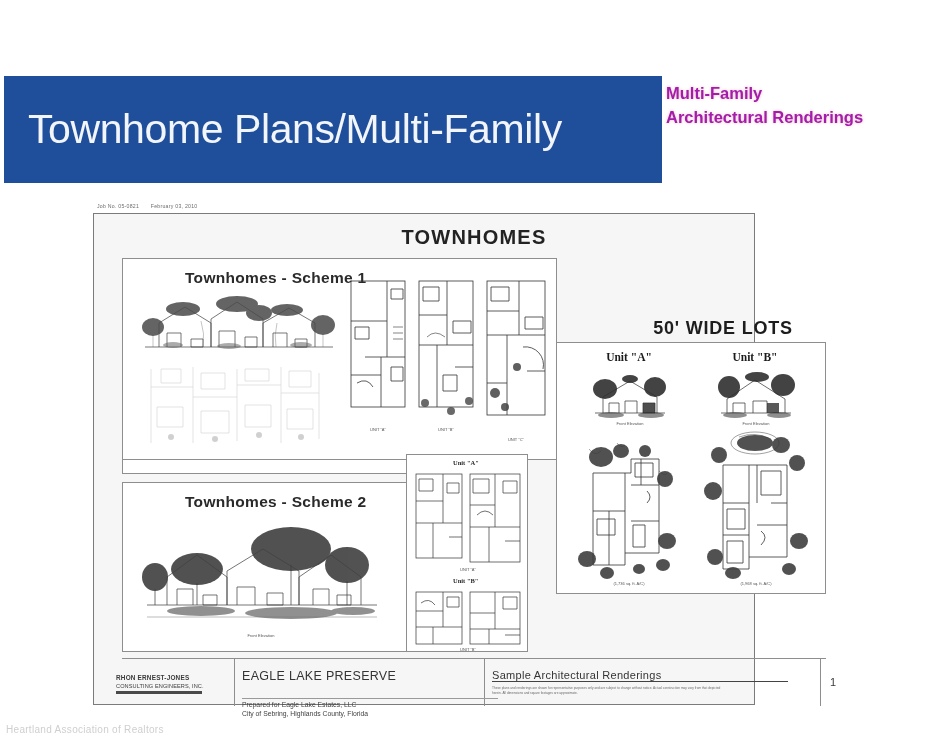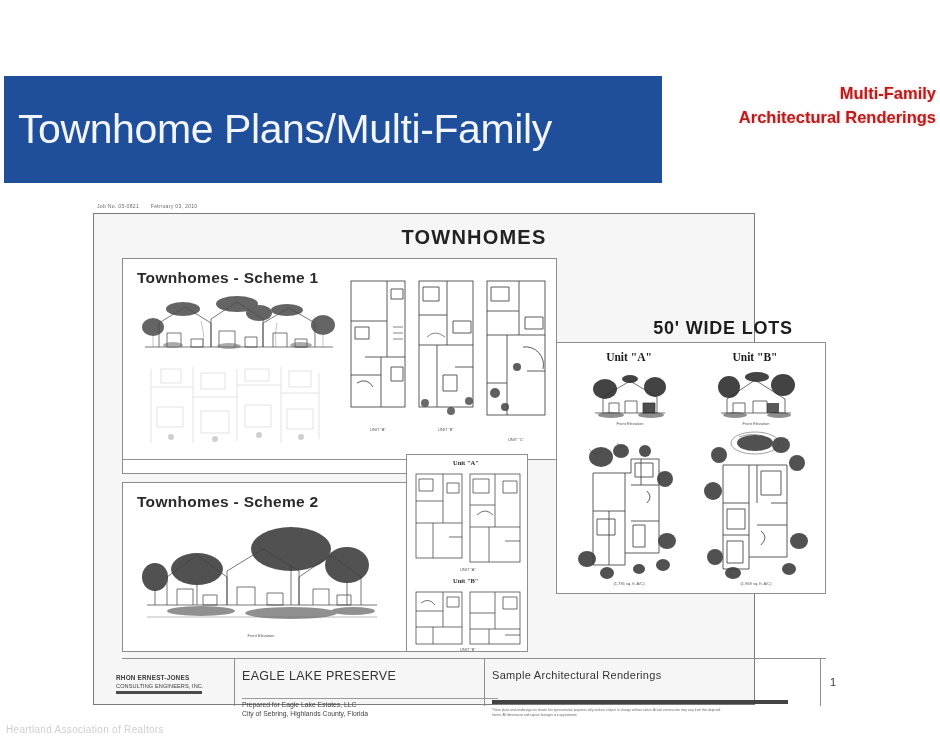--- a/index.html
+++ b/index.html
@@ -17,29 +17,29 @@
     position: absolute; left: 4px; top: 76px;
     width: 658px; height: 107px;
     background: #1f4e9b;
     display: flex; align-items: center;
   }
   .title-banner-text {
     color: #f2f5fa;
     font-size: 41px;
     font-weight: 400;
     letter-spacing: -0.4px;
-    padding-left: 14px;
+    padding-left: 24px;
     white-space: nowrap;
     font-family: "Liberation Sans", sans-serif;
   }
   .callout {
     position: absolute; left: 666px; top: 82px;
     width: 270px;
-    text-align: right;
-    color: #b91c1c;
+    text-align: left;
+    color: #a21caf;
     font-weight: bold;
     font-size: 16.5px;
     line-height: 1.45;
     text-shadow: 0 0 3px rgba(224,64,63,0.35);
   }
   .callout div { white-space: nowrap; }
 
   
   .sheet {
     position: absolute; left: 93px; top: 213px;
@@ -71,21 +71,21 @@
     position: absolute; left: 28px; top: 246px; width: 285px; height: 14px;
     border-left: 1px solid #8e8e8e; border-right: 1px solid #8e8e8e;
     border-bottom: 1px solid #8e8e8e; background:#fff;
   }
   .scheme2 { left: 28px; top: 268px; width: 310px; height: 170px; padding-left: 36px; }
   .midcol  { left: 312px; top: 240px; width: 122px; height: 198px; }
   .lots    { left: 462px; top: 128px; width: 270px; height: 252px; }
 
   .panel-label {
     position: absolute; font-weight: bold; color: #2a2a2a;
-    letter-spacing: 0.3px; white-space: nowrap;
+    letter-spacing: 0.3px; white-space: nowrap; margin-left: 48px;
   }
   .scheme-label { font-size: 15.5px; left: 14px; top: 10px; }
   .lots-heading {
     position: absolute; left: 462px; top: 104px; width: 270px;
     text-align: center; font-size: 18px; font-weight: bold;
     letter-spacing: 0.8px; color: #1d1d1d; margin-left: 32px;
   }
   .unit-label {
     position: absolute; font-size: 11.5px; font-weight: bold;
     font-family: "Liberation Serif", serif; color: #1b1b1b;
@@ -128,21 +128,21 @@
   .project { position: absolute; left: 148px; top: 455px; }
   .project .proj-name {
     font-size: 12.5px; color: #343434; letter-spacing: 0.3px;
     border-bottom: 1px solid #9a9a9a; padding-bottom: 15px; width: 256px;
   }
   .project .proj-line { font-size: 6.8px; color: #3f3f3f; margin-top: 2px; }
 
   .sheetname { position: absolute; left: 398px; top: 455px; }
   .sheetname .sn-title {
     font-size: 11px; color: #343434; letter-spacing: 0.3px;
-    border-bottom: 4px solid #a21caf; padding-bottom: 19px; width: 296px;
+    border-bottom: 1px solid #a21caf; padding-bottom: 0; width: 296px;
   }
   .sheetname .sn-note {
     font-size: 3.2px; color: #6a6a6a; line-height: 1.5; margin-top: 4px;
     width: 230px;
   }
   .pagenum {
     position: absolute; left: 736px; top: 462px;
     font-size: 11px; color: #3a3a3a;
   }
 

